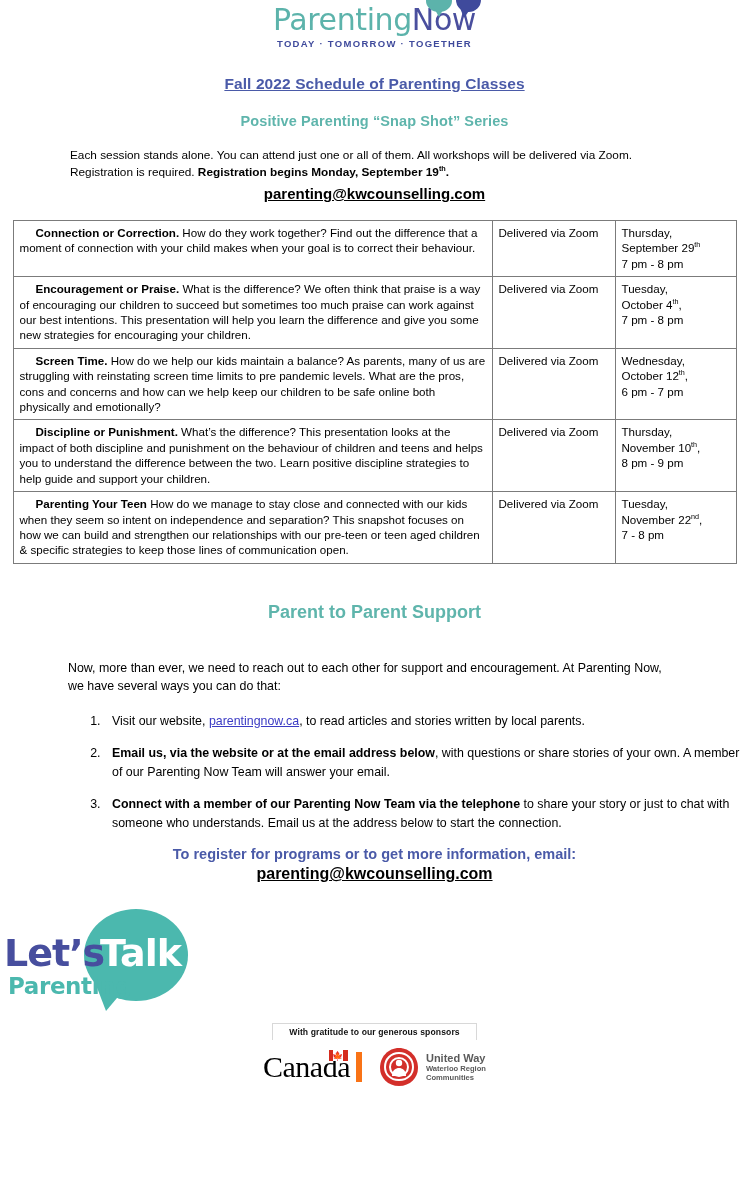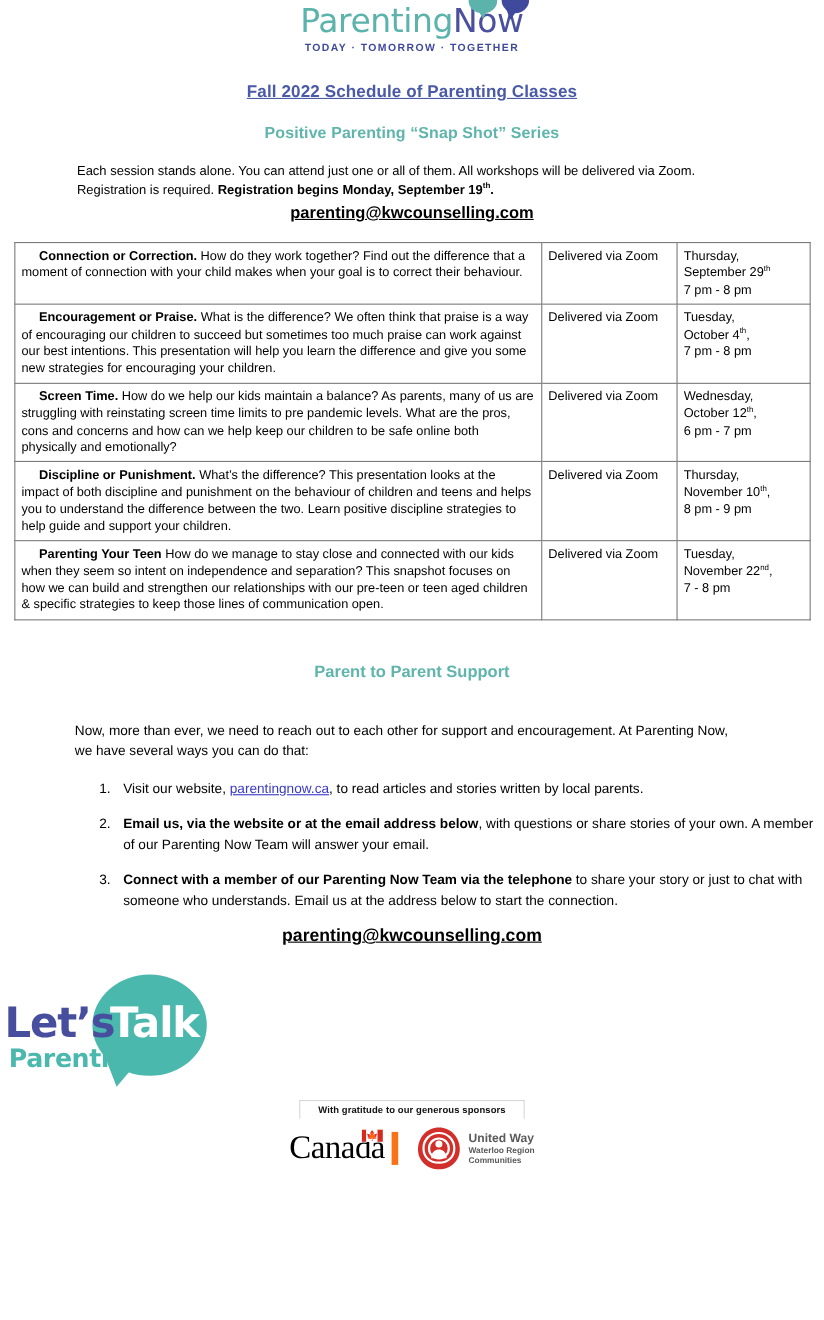--- a/index.html
+++ b/index.html
@@ -66,21 +66,21 @@
     font-size:11.6px;
     line-height:15.4px;
   }
   td.col-desc{width:466px;}
   td.col-mode{width:110px;}
   td.col-date{width:108px;}
   td.col-desc b{font-weight:700;padding-left:16px;}
 
   
   .h-p2p{
-    text-align:center;color:#5fb5ac;font-weight:700;font-size:15px;
+    text-align:center;color:#5fb5ac;font-weight:700;font-size:18px;
     margin-top:38px;
   }
   .p-body{
     font-size:12.4px;line-height:18.5px;margin-top:36px;padding:0 68px;
   }
   ol.ways{
     margin:16px 0 0 0;padding-left:104px;font-size:12.4px;line-height:18.5px;
   }
   ol.ways li{margin-bottom:14px;padding-left:8px;}
   ol.ways li b{font-weight:700;}
@@ -217,20 +217,21 @@
 
   <div class="h-p2p">Parent to Parent Support</div>
   <div class="p-body">Now, more than ever, we need to reach out to each other for support and encouragement. At Parenting Now, we have several ways you can do that:</div>
 
   <ol class="ways">
     <li><span>Visit our website, </span><a class="inline-link" href="#">parentingnow.ca</a><span>, to read articles and stories written by local parents.</span></li>
     <li><b>Email us, via the website or at the email address below</b><span>, with questions or share stories of your own. A member of our Parenting Now Team will answer your email.</span></li>
     <li><b>Connect with a member of our Parenting Now Team via the telephone</b><span> to share your story or just to chat with someone who understands. Email us at the address below to start the connection.</span></li>
   </ol>
 
+  <div class="cta">To register for programs or to get more information, email:</div>
   <div class="cta-email">parenting@kwcounselling.com</div>
 
   <div class="lt-wrap">
     <div class="lt-inner">
       <span class="lt-bubble"></span>
       <span class="lt-bubble-tail"></span>
       <span class="lt-lets">Let’s</span>
       <span class="lt-talk">Talk</span>
       <span class="lt-parenting">Parenting</span>
     </div>

